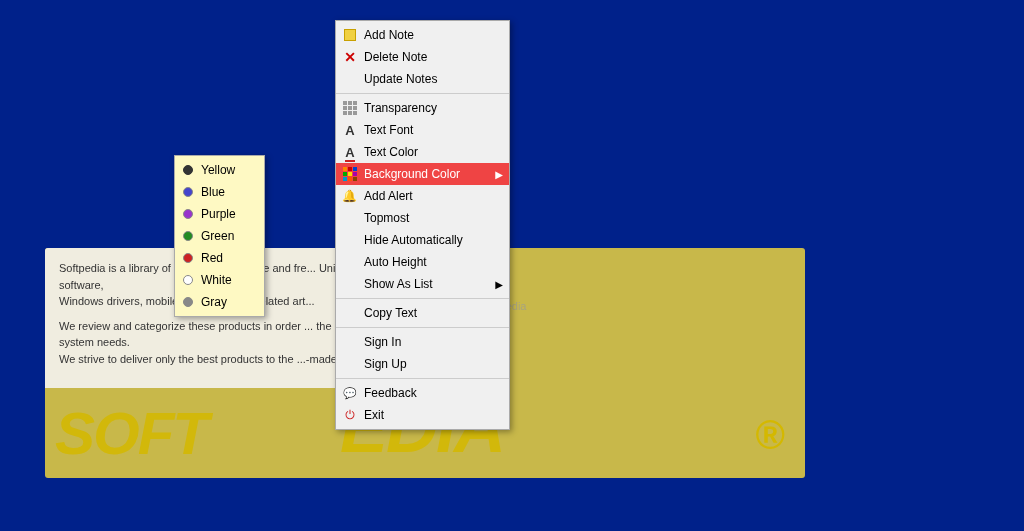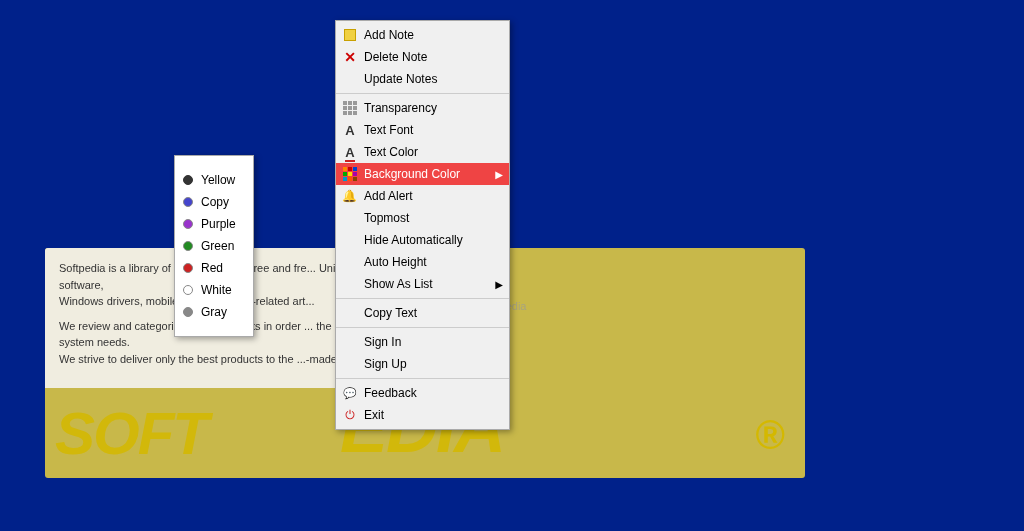--- a/index.html
+++ b/index.html
@@ -119,25 +119,25 @@
       position: absolute;
       right: 6px;
       font-size: 10px;
     }
 
     
     .submenu {
       position: absolute;
       top: 155px;
       left: 174px;
-      background: #ffffff;
+      background: #fef9c3;
       border: 1px solid #aaa;
       box-shadow: 2px 2px 6px rgba(0,0,0,0.35);
-      width: 80px;
-      padding: 13px 0;
+      width: 91px;
+      padding: 3px 0;
       z-index: 101;
       font-size: 12px;
     }
 
     .submenu-item {
       display: flex;
       align-items: center;
       padding: 4px 8px 4px 26px;
       cursor: pointer;
       position: relative;
@@ -311,21 +311,21 @@
 
 <div class="submenu">
 
   <div class="submenu-item">
     <span class="color-dot active"></span>
     <span>Yellow</span>
   </div>
 
   <div class="submenu-item">
     <span class="color-dot blue"></span>
-    <span>Copy</span>
+    <span>Blue</span>
   </div>
 
   <div class="submenu-item">
     <span class="color-dot purple"></span>
     <span>Purple</span>
   </div>
 
   <div class="submenu-item">
     <span class="color-dot green"></span>
     <span>Green</span>

